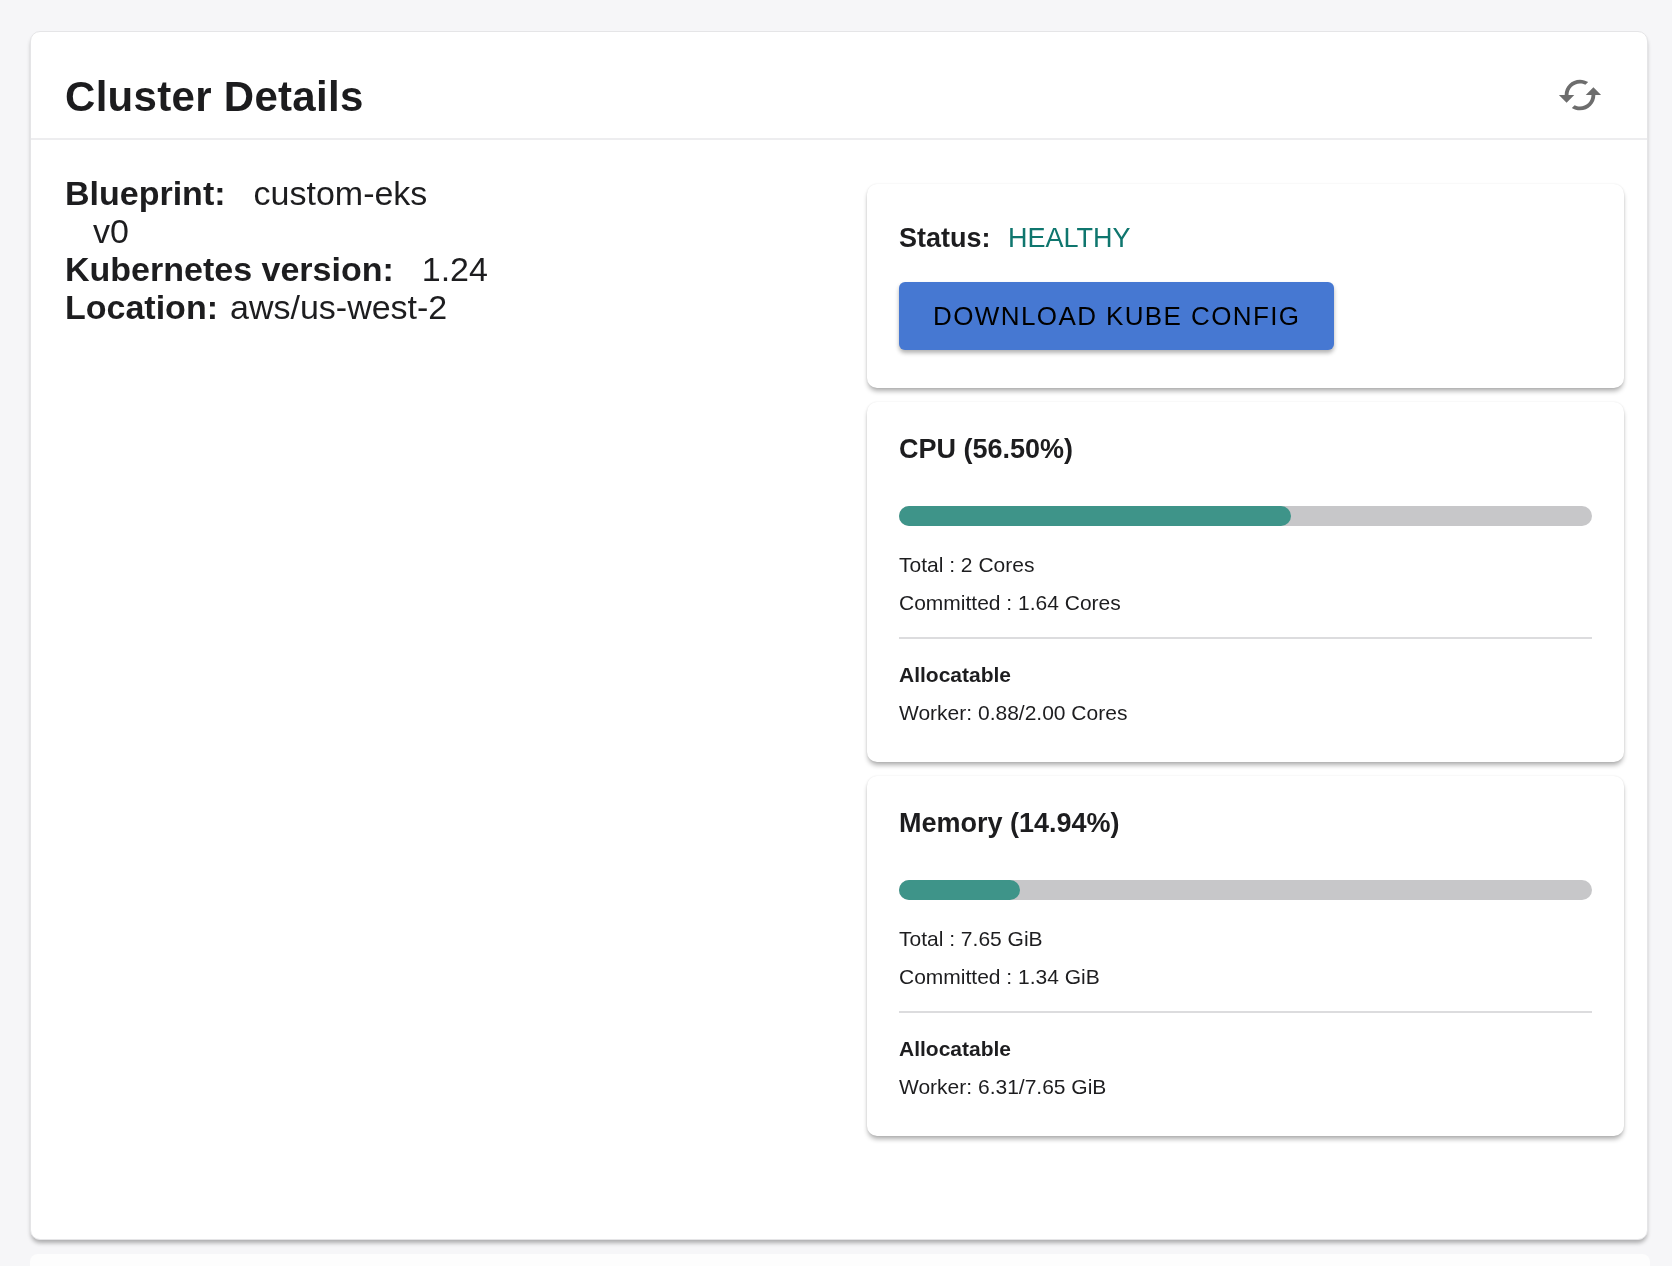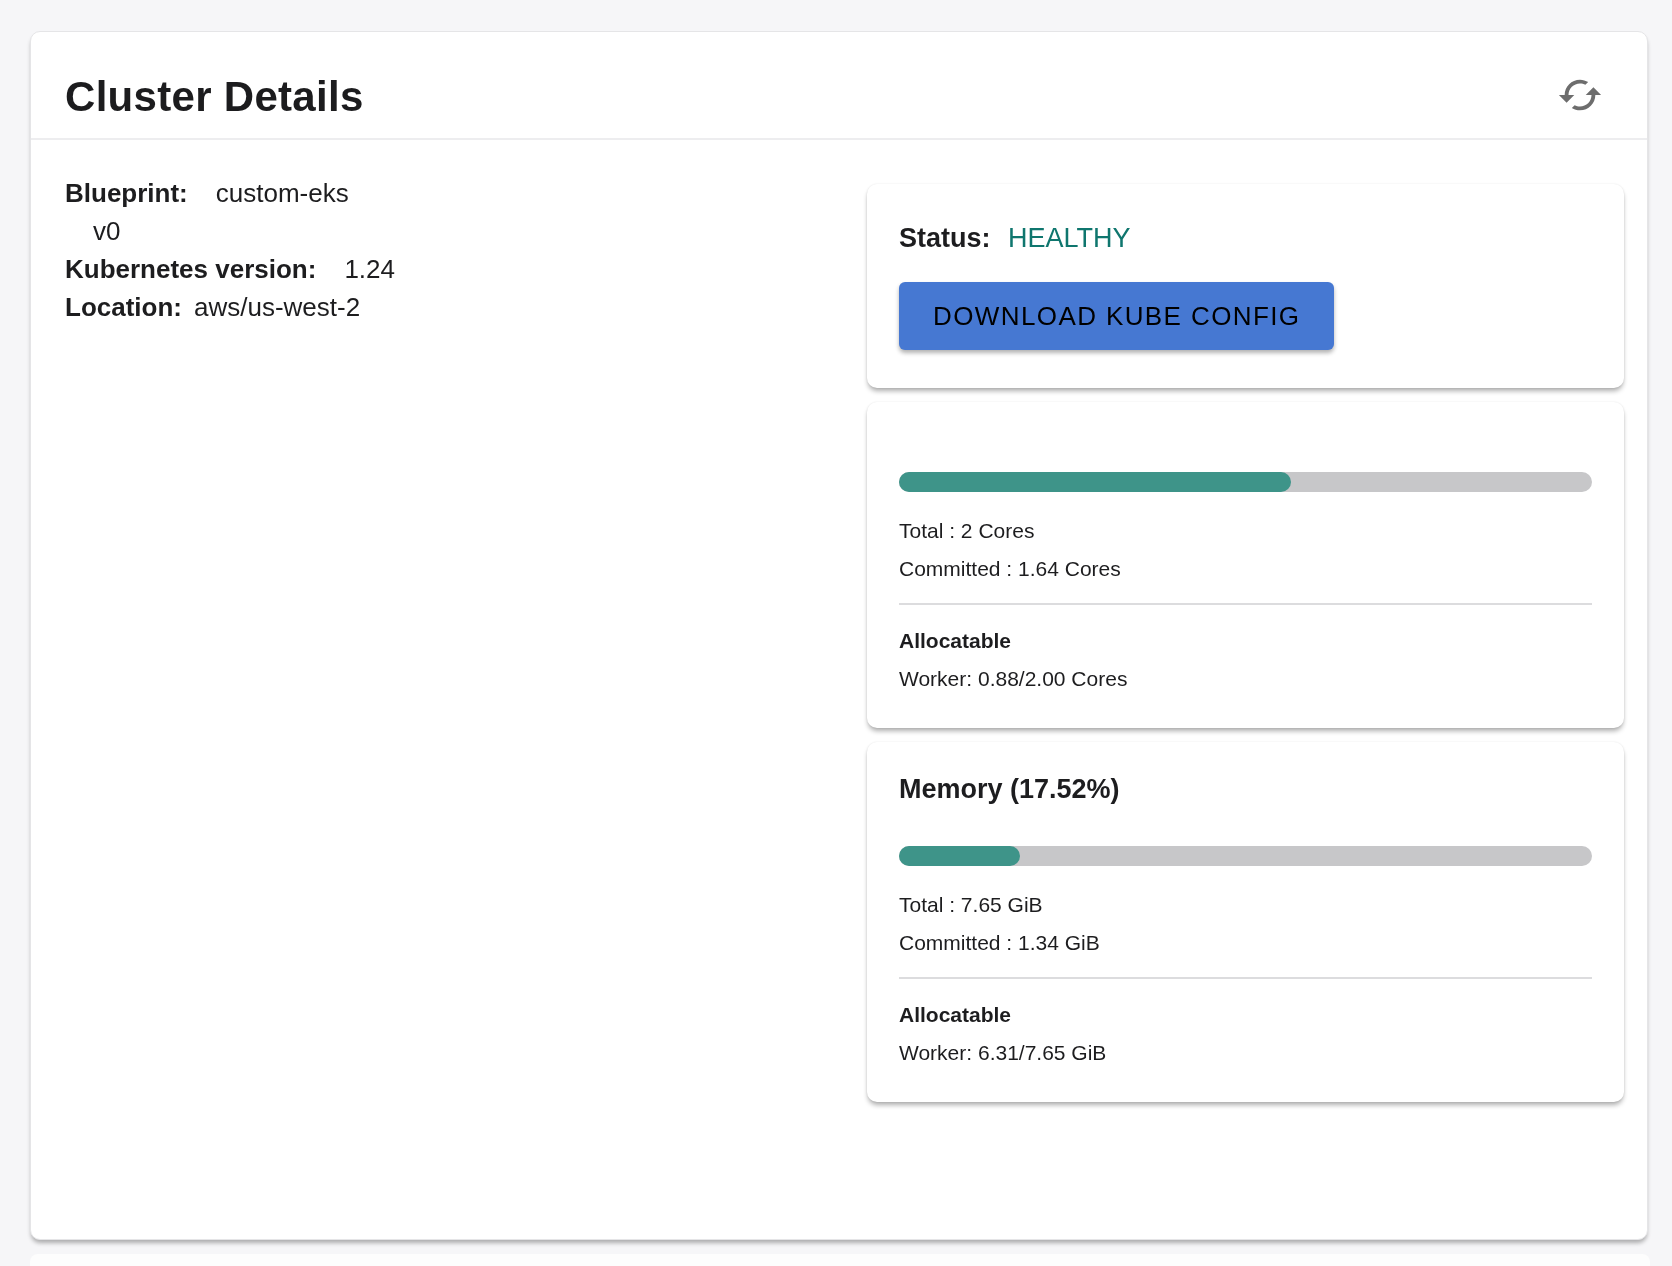--- a/index.html
+++ b/index.html
@@ -30,21 +30,21 @@
     font-size:42px; font-weight:700; letter-spacing:0.3px; color:#1c1c1e;
   }
   .refresh-button {
     margin-left:auto;
     width:50px; height:50px;
     display:flex; align-items:center; justify-content:center;
     cursor:pointer; border-radius:50%;
   }
   .refresh-button svg { width:46px; height:46px; fill:#6d6d6d; }
   .panel-body { position:absolute; top:110px; left:0; right:0; bottom:0; }
-  .left-details { position:absolute; left:34px; top:32px; font-size:26px; }
+  .left-details { position:absolute; left:34px; top:32px; font-size:34px; }
   .detail-row { display:flex; line-height:38px; }
   .detail-label { font-weight:700; }
   .detail-value { margin-left:28px; }
   .detail-row.tight .detail-value { margin-left:12px; }
   .right-col {
     position:absolute; left:836px; top:42px; width:757px;
     display:flex; flex-direction:column; gap:14px;
   }
   .sub-card {
     background:#fff;
@@ -125,34 +125,35 @@
 
       <div class="sub-card status-card">
         <div class="status-line">
           <span class="status-label">Status:</span>
           <span class="status-value" style="color: #0f766e;">HEALTHY</span>
         </div>
         <button class="kube-btn" style="background-color: rgb(70, 120, 210);">DOWNLOAD KUBE CONFIG</button>
       </div>
 
       <div class="sub-card metric-card">
+        <div class="metric-title">CPU (56.50%)</div>
         <div class="progress-track" style="background-color: rgb(199, 199, 201);">
           <div class="progress-fill" style="width: 56.5%; background-color: rgb(62, 148, 137);"></div>
         </div>
         <div class="metric-lines">
           <div>Total : 2 Cores</div>
           <div>Committed : 1.64 Cores</div>
           <hr class="metric-divider">
           <div class="allocatable-label">Allocatable</div>
           <div>Worker: 0.88/2.00 Cores</div>
         </div>
       </div>
 
       <div class="sub-card metric-card">
-        <div class="metric-title">Memory (17.52%)</div>
+        <div class="metric-title">Memory (14.94%)</div>
         <div class="progress-track" style="background-color: rgb(199, 199, 201);">
           <div class="progress-fill" style="width: 17.52%; background-color: rgb(62, 148, 137);"></div>
         </div>
         <div class="metric-lines">
           <div>Total : 7.65 GiB</div>
           <div>Committed : 1.34 GiB</div>
           <hr class="metric-divider">
           <div class="allocatable-label">Allocatable</div>
           <div>Worker: 6.31/7.65 GiB</div>
         </div>

